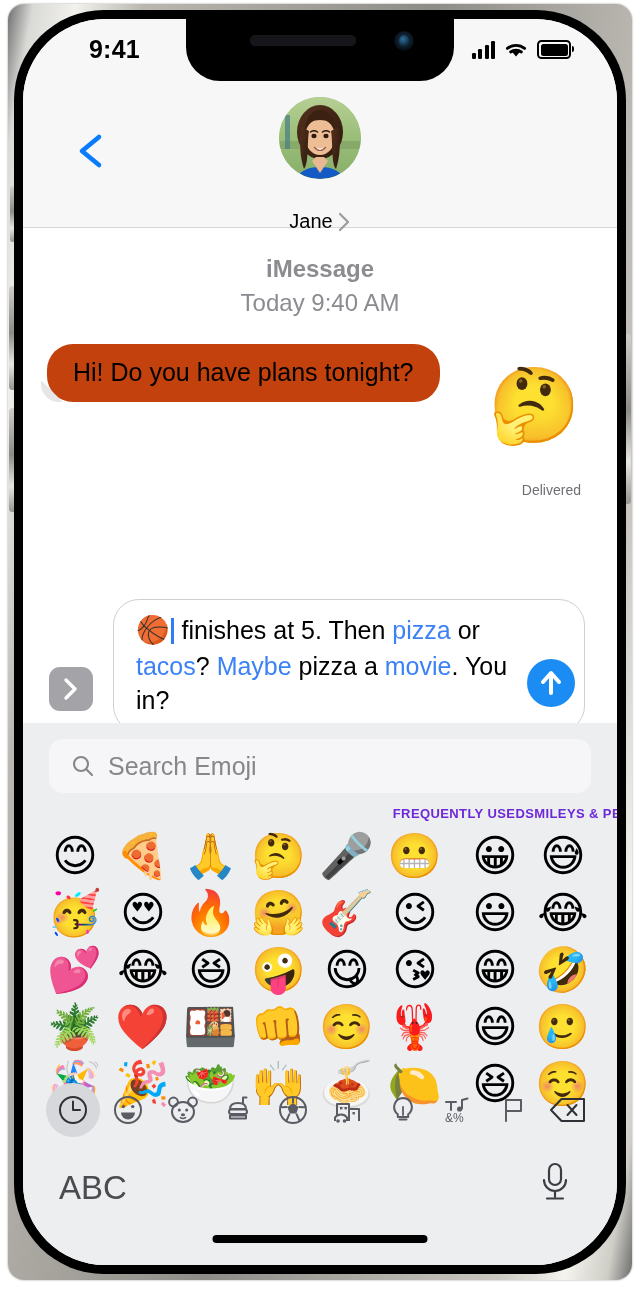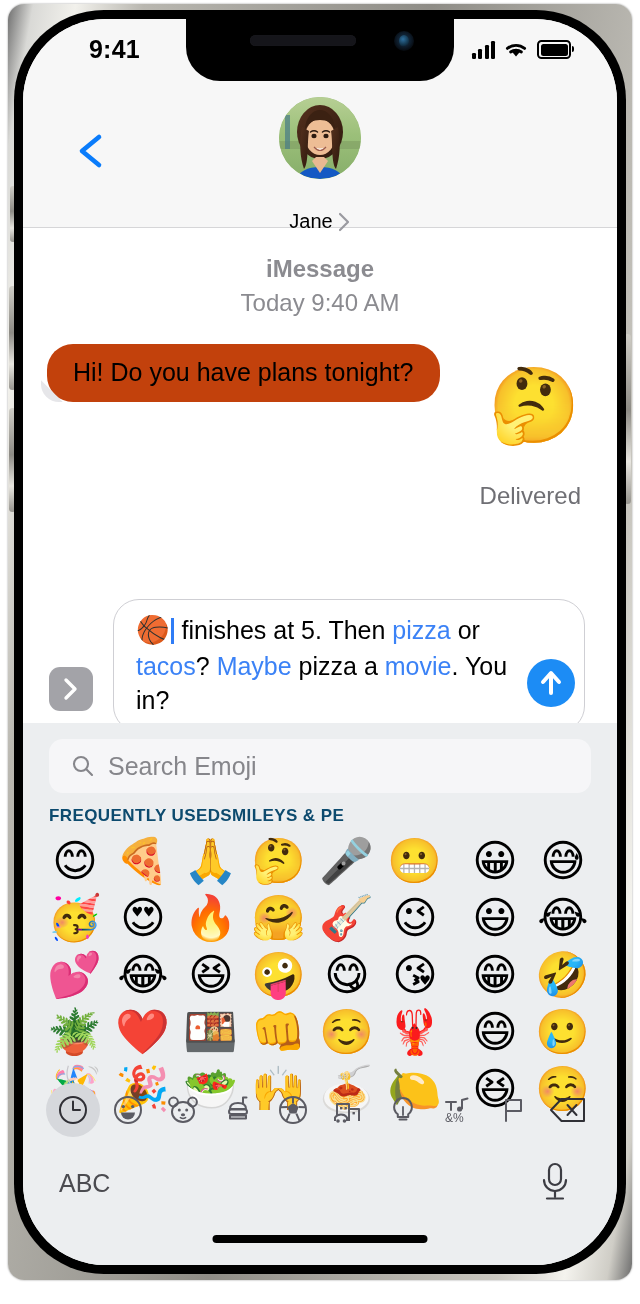--- a/index.html
+++ b/index.html
@@ -106,21 +106,21 @@
     background:#e6e6e9;
     border-bottom-right-radius:18px;
     clip-path:polygon(100% 0,100% 100%,0 100%);
     transform:scaleX(-1);
   }
   #sent-emoji{
     position:absolute;right:36px;top:140px;font-size:74px;line-height:1;
     font-family:"DejaVu Sans",sans-serif;
   }
   #delivered-label{
-    position:absolute;right:36px;top:254px;font-size:24px;color:#6f6f74;
+    position:absolute;right:36px;top:254px;font-size:14px;color:#6f6f74;
   }
   
   #compose-row{
     position:absolute;left:0;top:570px;width:100%;height:134px;z-index:12;
   }
   #expand-button{
     position:absolute;left:26px;top:78px;width:44px;height:44px;border-radius:11px;
     background:#a3a3a8;cursor:pointer;
   }
   #compose-field{
@@ -146,22 +146,22 @@
     position:absolute;left:0;top:704px;width:100%;bottom:0;background:#eceef0;z-index:15;
   }
   #search-wrap{padding:16px 26px 0 26px;}
   #search-field{
     position:relative;height:54px;border-radius:14px;background:#f6f6f8;
     display:flex;align-items:center;padding-left:22px;cursor:text;
   }
   #search-icon{width:24px;height:24px;flex:none;margin-right:13px;}
   #search-placeholder{font-size:25px;color:#86868b;}
   #section-headers{
-    display:flex;justify-content:flex-start;
-    padding:13px 26px 0 26px;font-size:17px;font-weight:600;color:#0c4a6e;
+    display:flex;justify-content:flex-end;
+    padding:13px 26px 0 26px;font-size:13px;font-weight:600;color:#6d28d9;
     letter-spacing:.4px;
   }
   #section-headers .sec-right{
     white-space:nowrap;overflow:hidden;margin-right:-30px;
   }
   #emoji-grid-wrap{
     position:relative;margin-top:6px;padding:0 18px;
     display:flex;
   }
   .emoji-col-group{display:grid;grid-auto-rows:57px;}
@@ -184,21 +184,21 @@
   .cat-btn.selected::before{
     content:"";position:absolute;left:50%;top:50%;transform:translate(-50%,-50%);
     width:54px;height:54px;border-radius:50%;background:#d6d8dc;
   }
   .cat-btn svg{position:relative;z-index:2;}
   
   #bottom-bar{
     position:absolute;left:0;bottom:0;width:100%;height:122px;
   }
   #abc-button{
-    position:absolute;left:36px;top:26px;font-size:25px;color:#4b4b50;cursor:pointer;
+    position:absolute;left:36px;top:26px;font-size:33px;color:#4b4b50;cursor:pointer;
   }
   #mic-button{
     position:absolute;right:42px;top:16px;width:40px;height:46px;cursor:pointer;
   }
   #home-indicator{
     position:absolute;left:50%;bottom:22px;transform:translateX(-50%);
     width:215px;height:8px;border-radius:5px;background:#000;
   }
 </style>
 </head>

